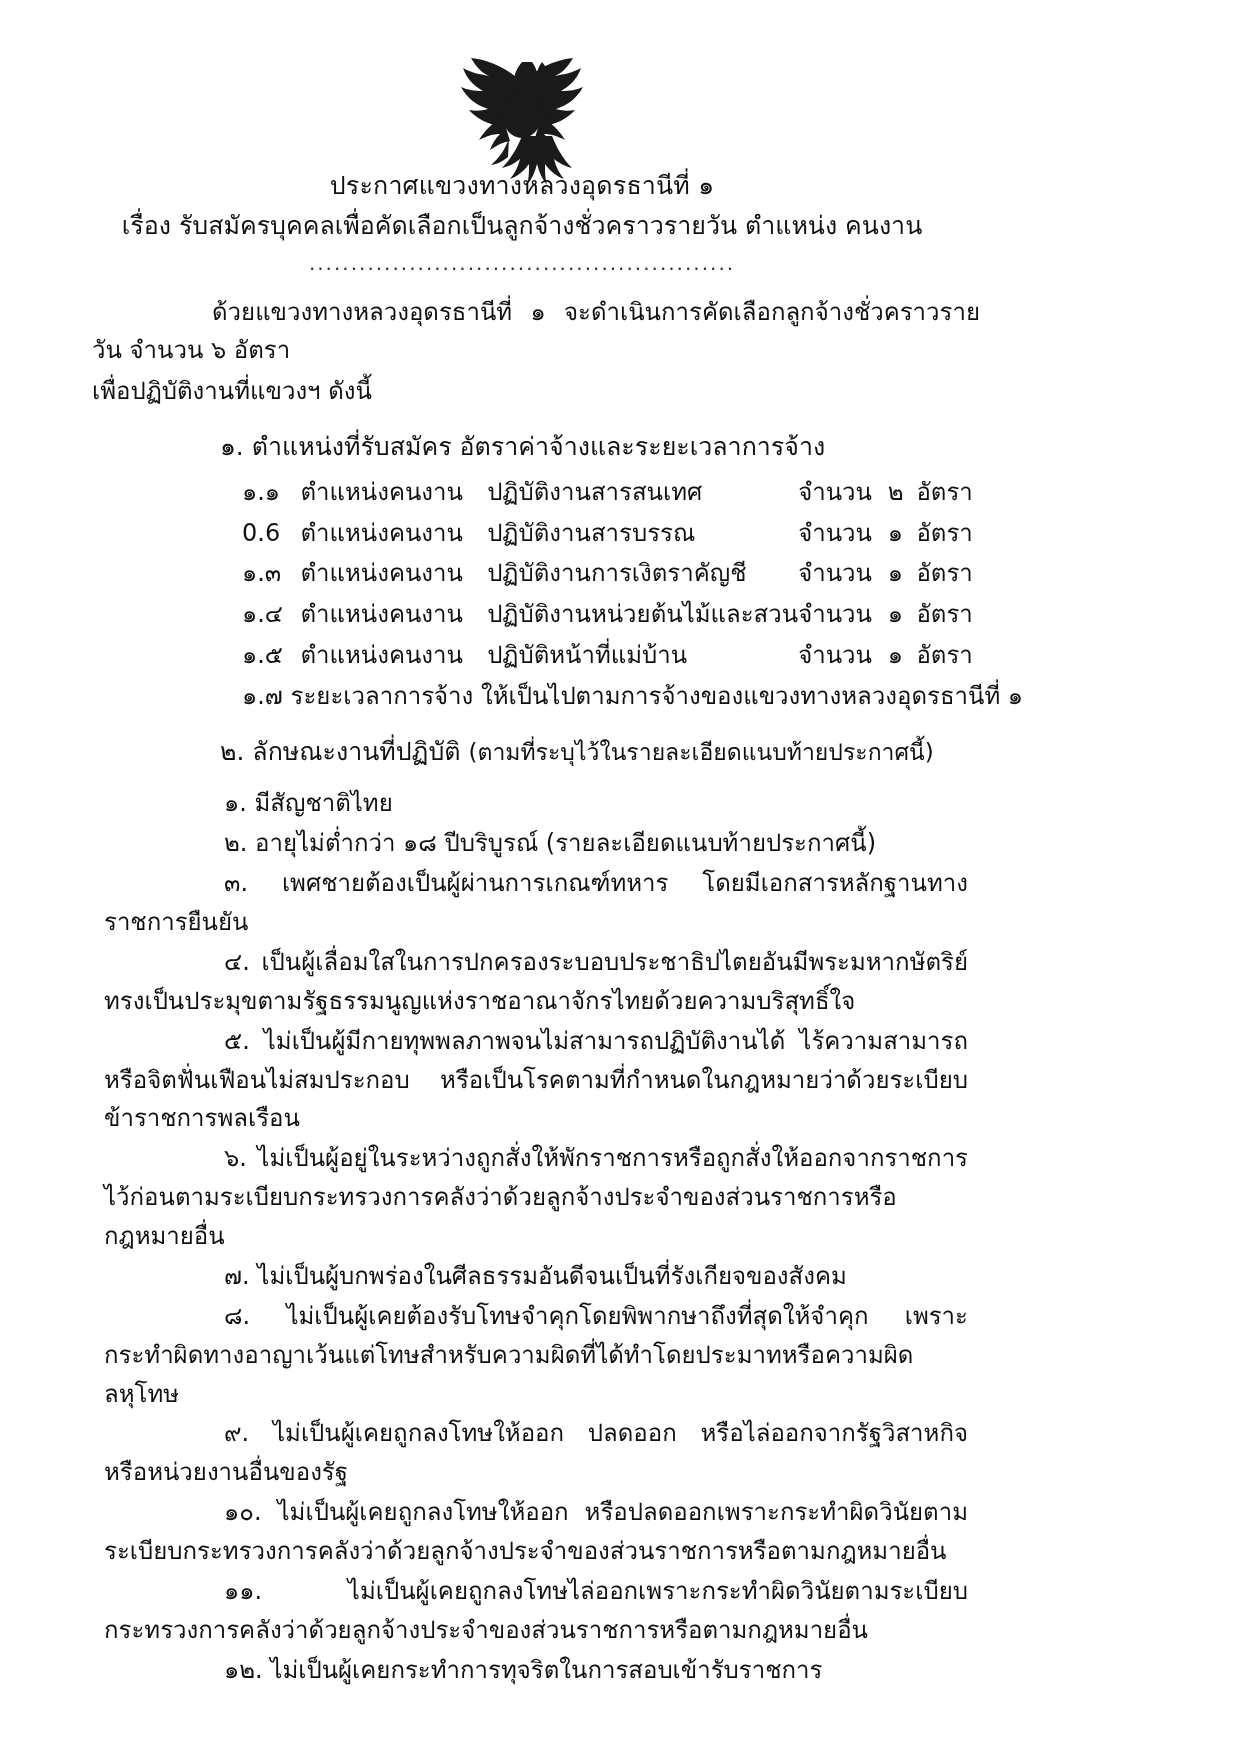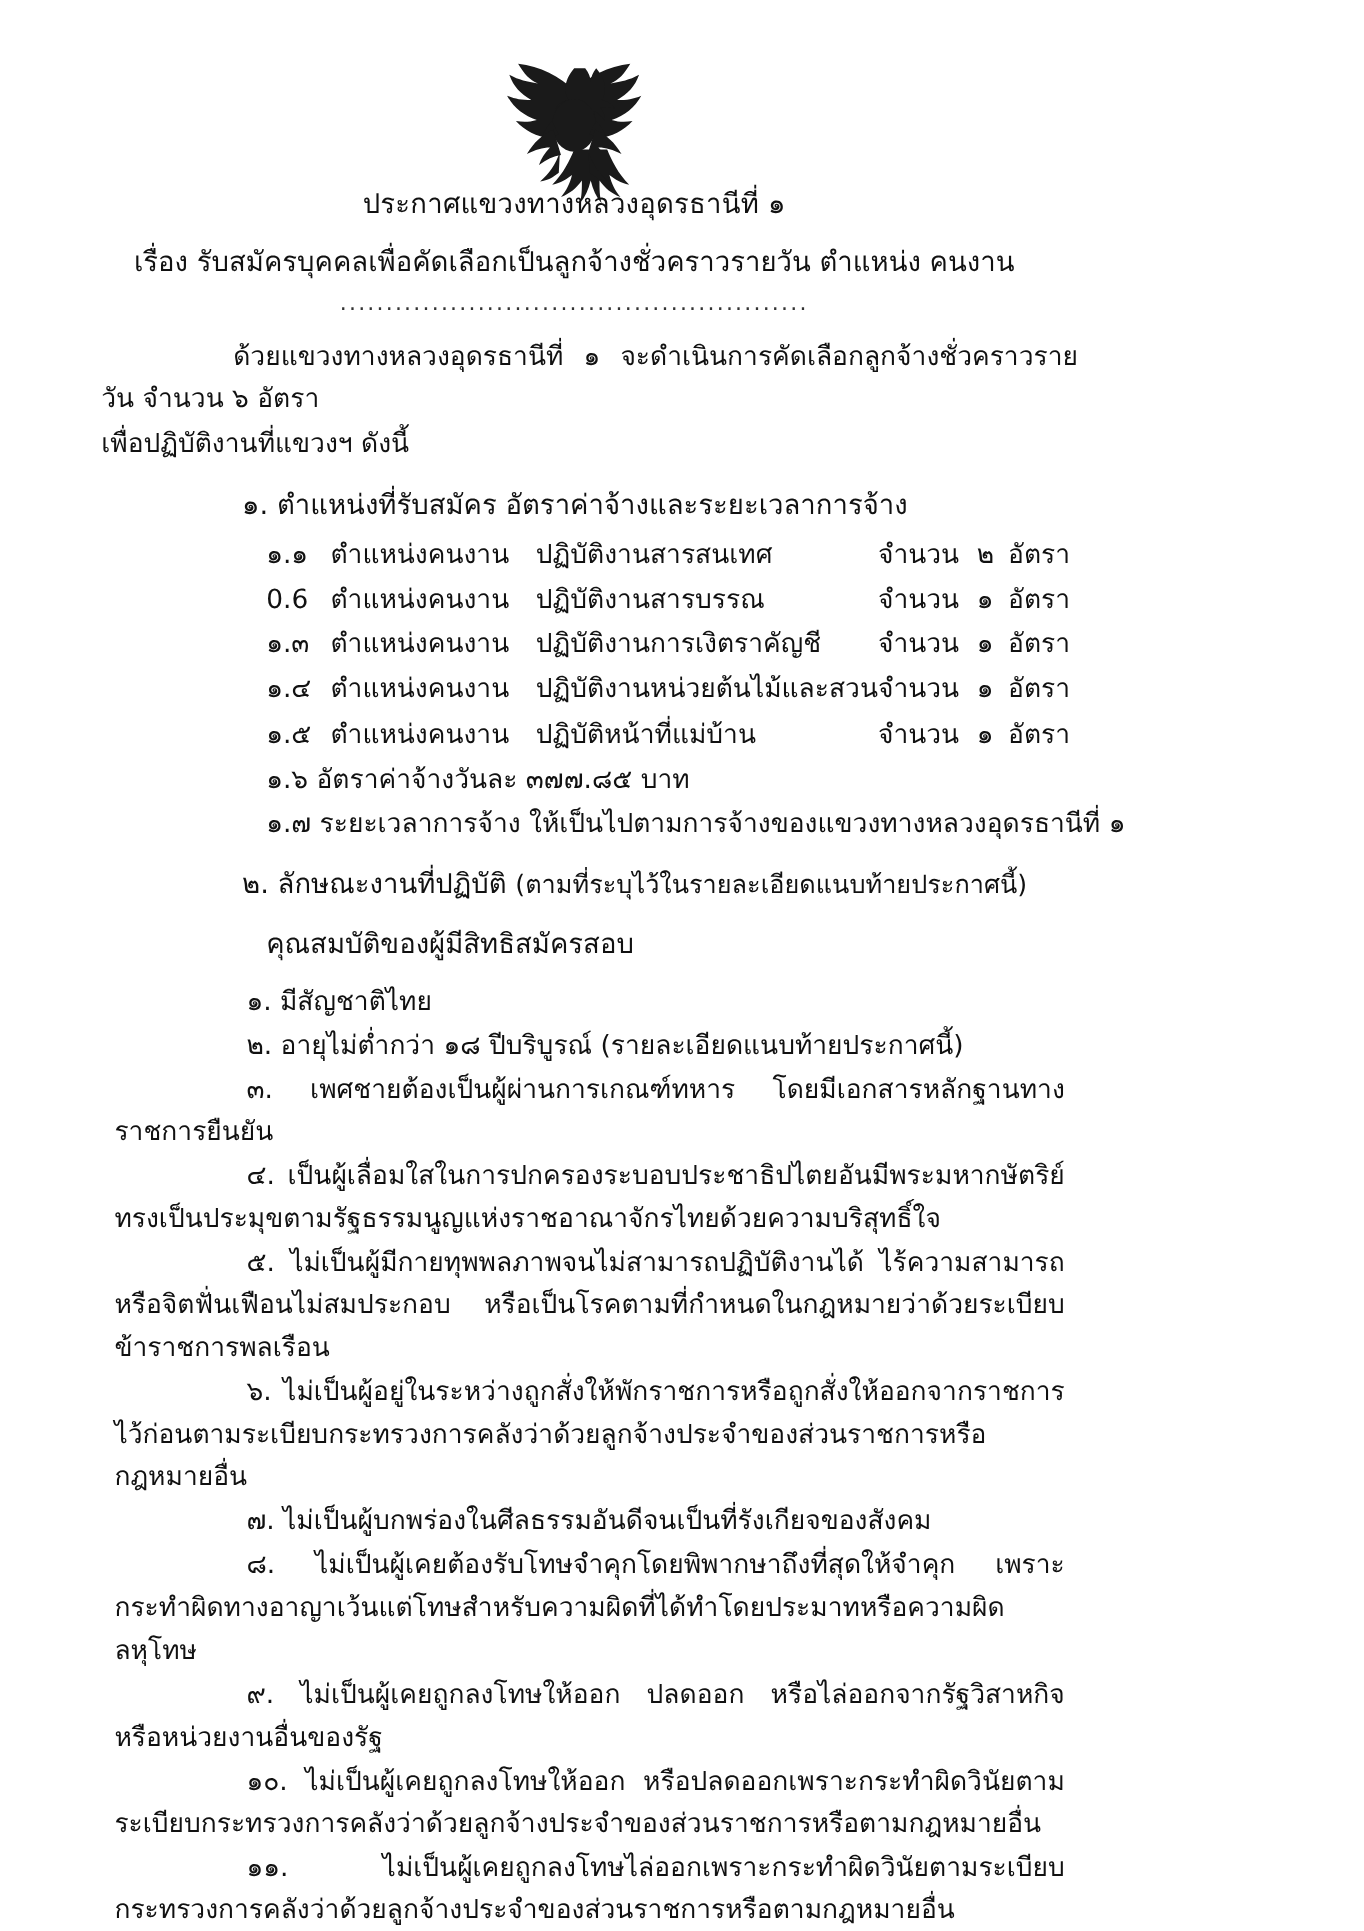--- a/index.html
+++ b/index.html
@@ -40,21 +40,21 @@
     margin-top: 18px;
   }
   .doc-title {
     font-size: 25px;
     letter-spacing: 0.2px;
     line-height: 1.45;
   }
   .doc-subtitle {
     font-size: 25px;
     line-height: 1.45;
-    margin-top: 16px;
+    margin-top: 4px;
   }
   .divider-dots {
     text-align: center;
     font-size: 20px;
     letter-spacing: 2px;
     color: #333;
     margin-top: 6px;
     margin-bottom: 18px;
   }
   .body-block {
@@ -204,29 +204,27 @@
         <td class="c-pos">ตำแหน่ง</td>
         <td class="c-name">คนงาน</td>
         <td class="c-duty">ปฏิบัติหน้าที่แม่บ้าน</td>
         <td class="c-count">จำนวน</td>
         <td class="c-num">๑</td>
         <td class="c-unit">อัตรา</td>
       </tr>
     </tbody>
       </table>
 
-    <div class="line-item">๑.๖ อัตราค่าจ้างวันละ  ๓๗๗.๘๕ บาท</div>
     <div class="line-item">๑.๗ ระยะเวลาการจ้าง  ให้เป็นไปตามการจ้างของแขวงทางหลวงอุดรธานีที่ ๑</div>
 
     <div class="section-head">
       <span>๒. ลักษณะงานที่ปฏิบัติ</span>
       <span class="light">(ตามที่ระบุไว้ในรายละเอียดแนบท้ายประกาศนี้)</span>
     </div>
 
-    <div class="sub-head">คุณสมบัติของผู้มีสิทธิสมัครสอบ</div>
 
     <div class="qual-list">
       <p class="qual-item">๑. มีสัญชาติไทย</p>
       <p class="qual-item">๒. อายุไม่ต่ำกว่า ๑๘ ปีบริบูรณ์ (รายละเอียดแนบท้ายประกาศนี้)</p>
       <p class="qual-item">๓. เพศชายต้องเป็นผู้ผ่านการเกณฑ์ทหาร โดยมีเอกสารหลักฐานทางราชการยืนยัน</p>
       <p class="qual-item">๔. เป็นผู้เลื่อมใสในการปกครองระบอบประชาธิปไตยอันมีพระมหากษัตริย์ทรงเป็นประมุขตามรัฐธรรมนูญแห่งราชอาณาจักรไทยด้วยความบริสุทธิ์ใจ</p>
       <p class="qual-item">๕. ไม่เป็นผู้มีกายทุพพลภาพจนไม่สามารถปฏิบัติงานได้ ไร้ความสามารถ หรือจิตฟั่นเฟือนไม่สมประกอบ หรือเป็นโรคตามที่กำหนดในกฎหมายว่าด้วยระเบียบข้าราชการพลเรือน</p>
       <p class="qual-item">๖. ไม่เป็นผู้อยู่ในระหว่างถูกสั่งให้พักราชการหรือถูกสั่งให้ออกจากราชการไว้ก่อนตามระเบียบกระทรวงการคลังว่าด้วยลูกจ้างประจำของส่วนราชการหรือกฎหมายอื่น</p>
       <p class="qual-item">๗. ไม่เป็นผู้บกพร่องในศีลธรรมอันดีจนเป็นที่รังเกียจของสังคม</p>
       <p class="qual-item">๘. ไม่เป็นผู้เคยต้องรับโทษจำคุกโดยพิพากษาถึงที่สุดให้จำคุก เพราะกระทำผิดทางอาญาเว้นแต่โทษสำหรับความผิดที่ได้ทำโดยประมาทหรือความผิดลหุโทษ</p>

